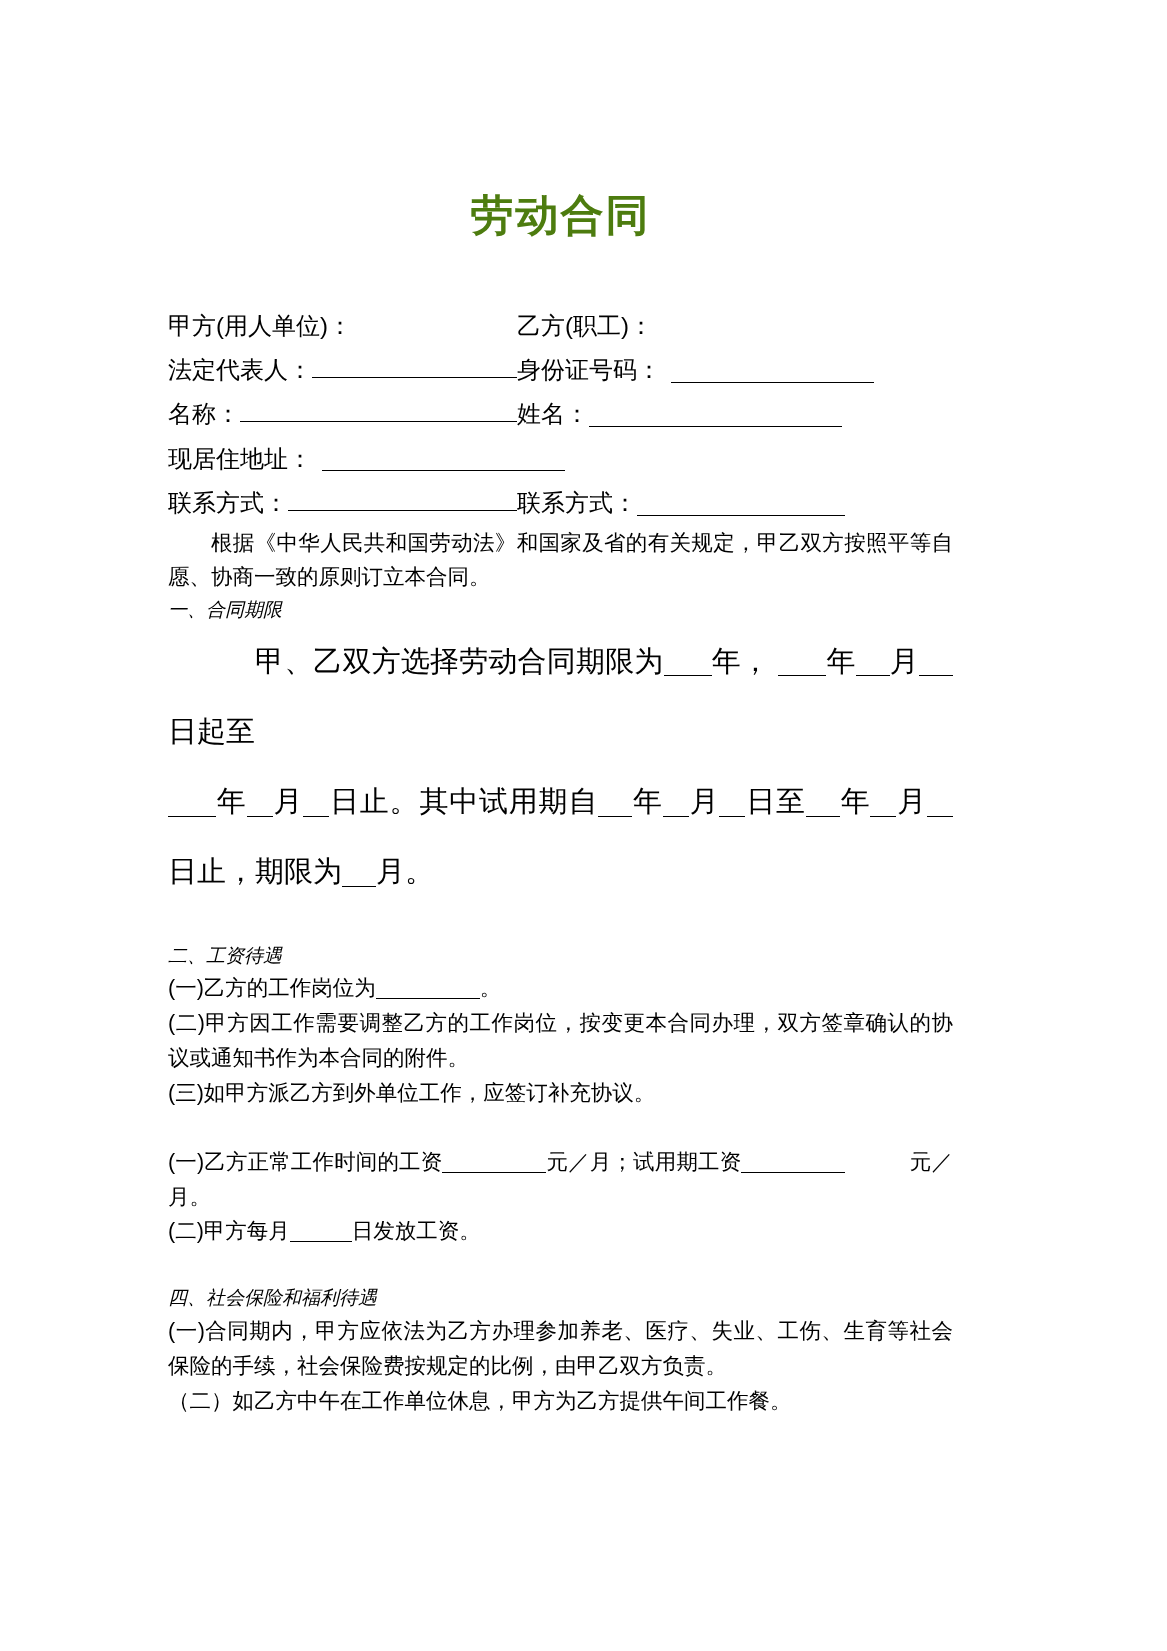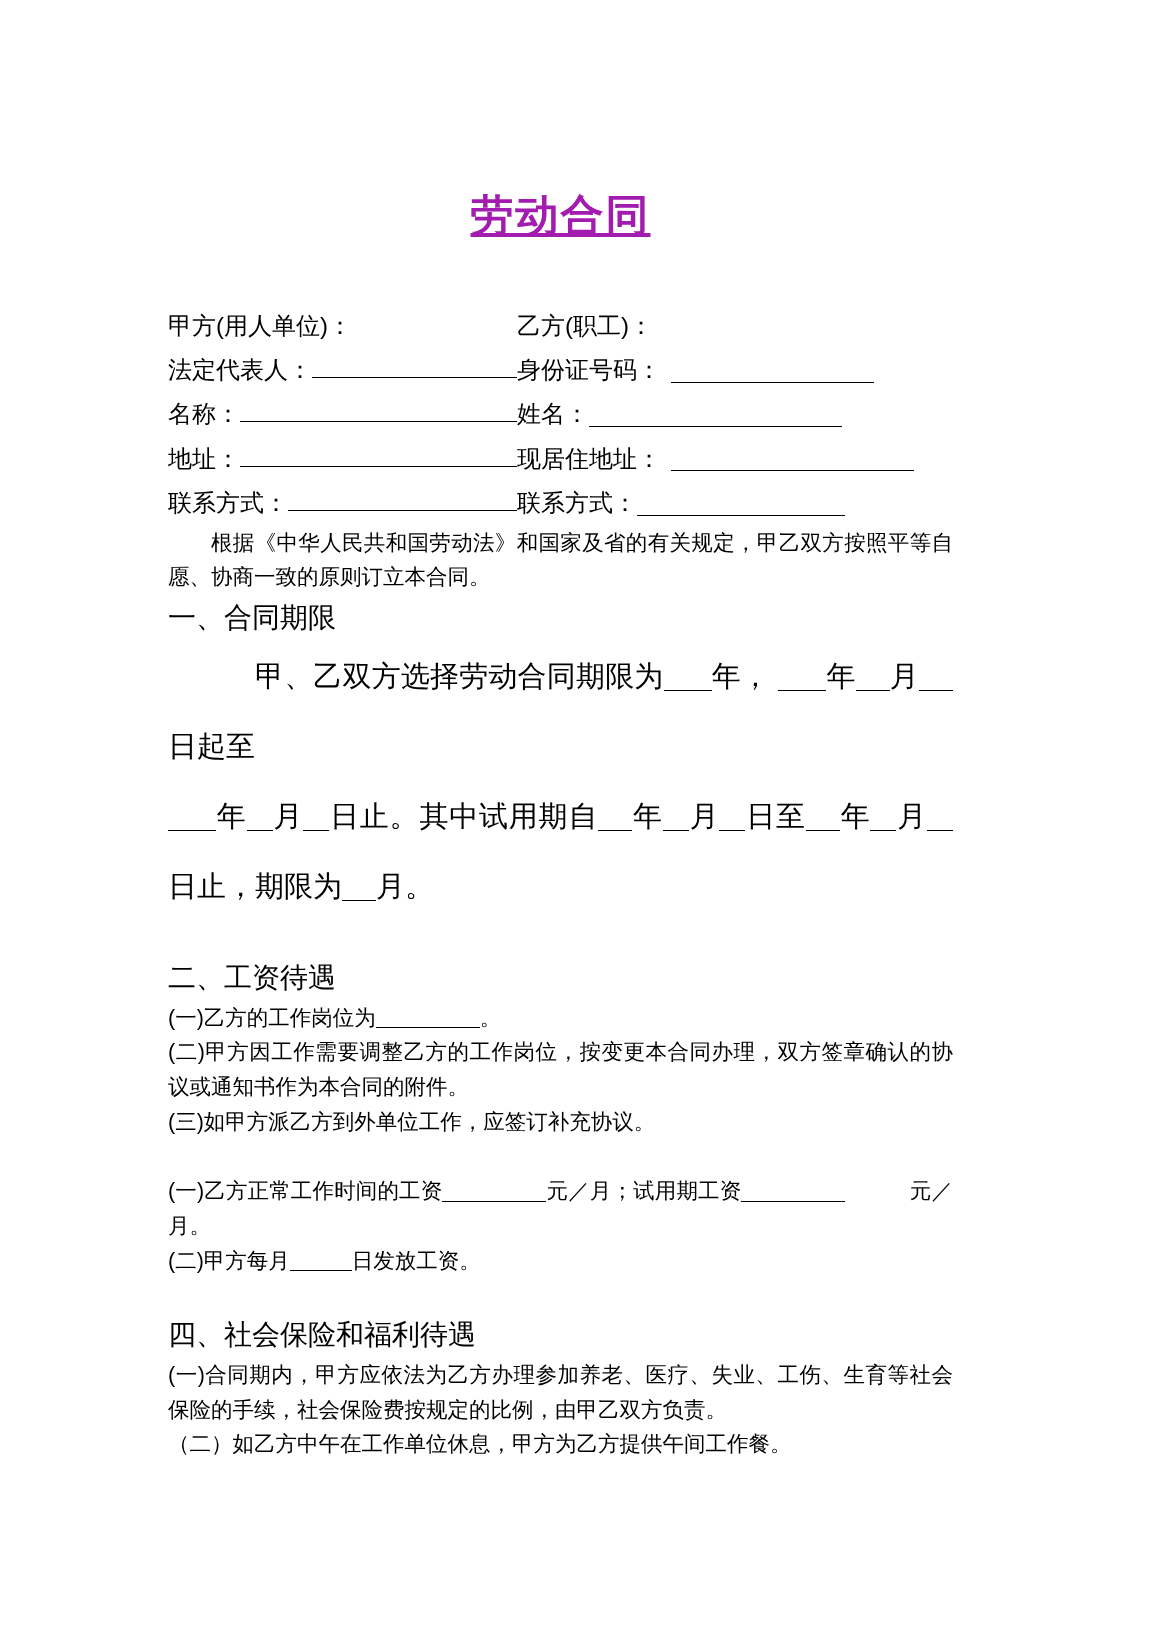--- a/index.html
+++ b/index.html
@@ -29,22 +29,21 @@
 
   
   .doc-title {
     font-size: 43px;
     font-weight: bold;
     text-align: center;
     letter-spacing: 2px;
     margin: 0;
     padding-top: 190px;
     line-height: 1.2;
-    color: #a21caf;
-    text-decoration: underline;
+    color: #4d7c0f;
   }
 
   
   .party-block {
     margin-top: 62px;
   }
   .party-row {
     display: flex;
     align-items: baseline;
     font-size: 24px;
@@ -79,23 +78,24 @@
   
   .para {
     font-size: 21.5px;
     line-height: 1.62;
     margin: 0;
     text-align: justify;
     word-break: break-all;
   }
   .para.indent { text-indent: 2em; }
   .section-head {
-    font-size: 28px;
+    font-size: 19px;
     line-height: 1.62;
     margin: 0;
+    font-style: italic;
   }
   .gap-md { height: 34px; }
 
   
   .term-block {
     font-size: 29px;
     line-height: 2.42;
     margin: 0;
     text-align: justify;
     word-break: break-all;
@@ -156,24 +156,20 @@
           <span class="fld-label">名称：</span>
           <span class="rule grow"></span>
         </div>
         <div class="col-right">
           <span class="fld-label">姓名：</span>
           <span class="rule" style="width:253px;"></span>
         </div>
       </div>
 
       <div class="party-row">
-        <div class="col-left">
-          <span class="fld-label">地址：</span>
-          <span class="rule grow"></span>
-        </div>
         <div class="col-right">
           <span class="fld-label">现居住地址：</span>
           <span class="rule" style="width:243px;margin-left:10px;"></span>
         </div>
       </div>
 
       <div class="party-row">
         <div class="col-left">
           <span class="fld-label">联系方式：</span>
           <span class="rule grow"></span>

